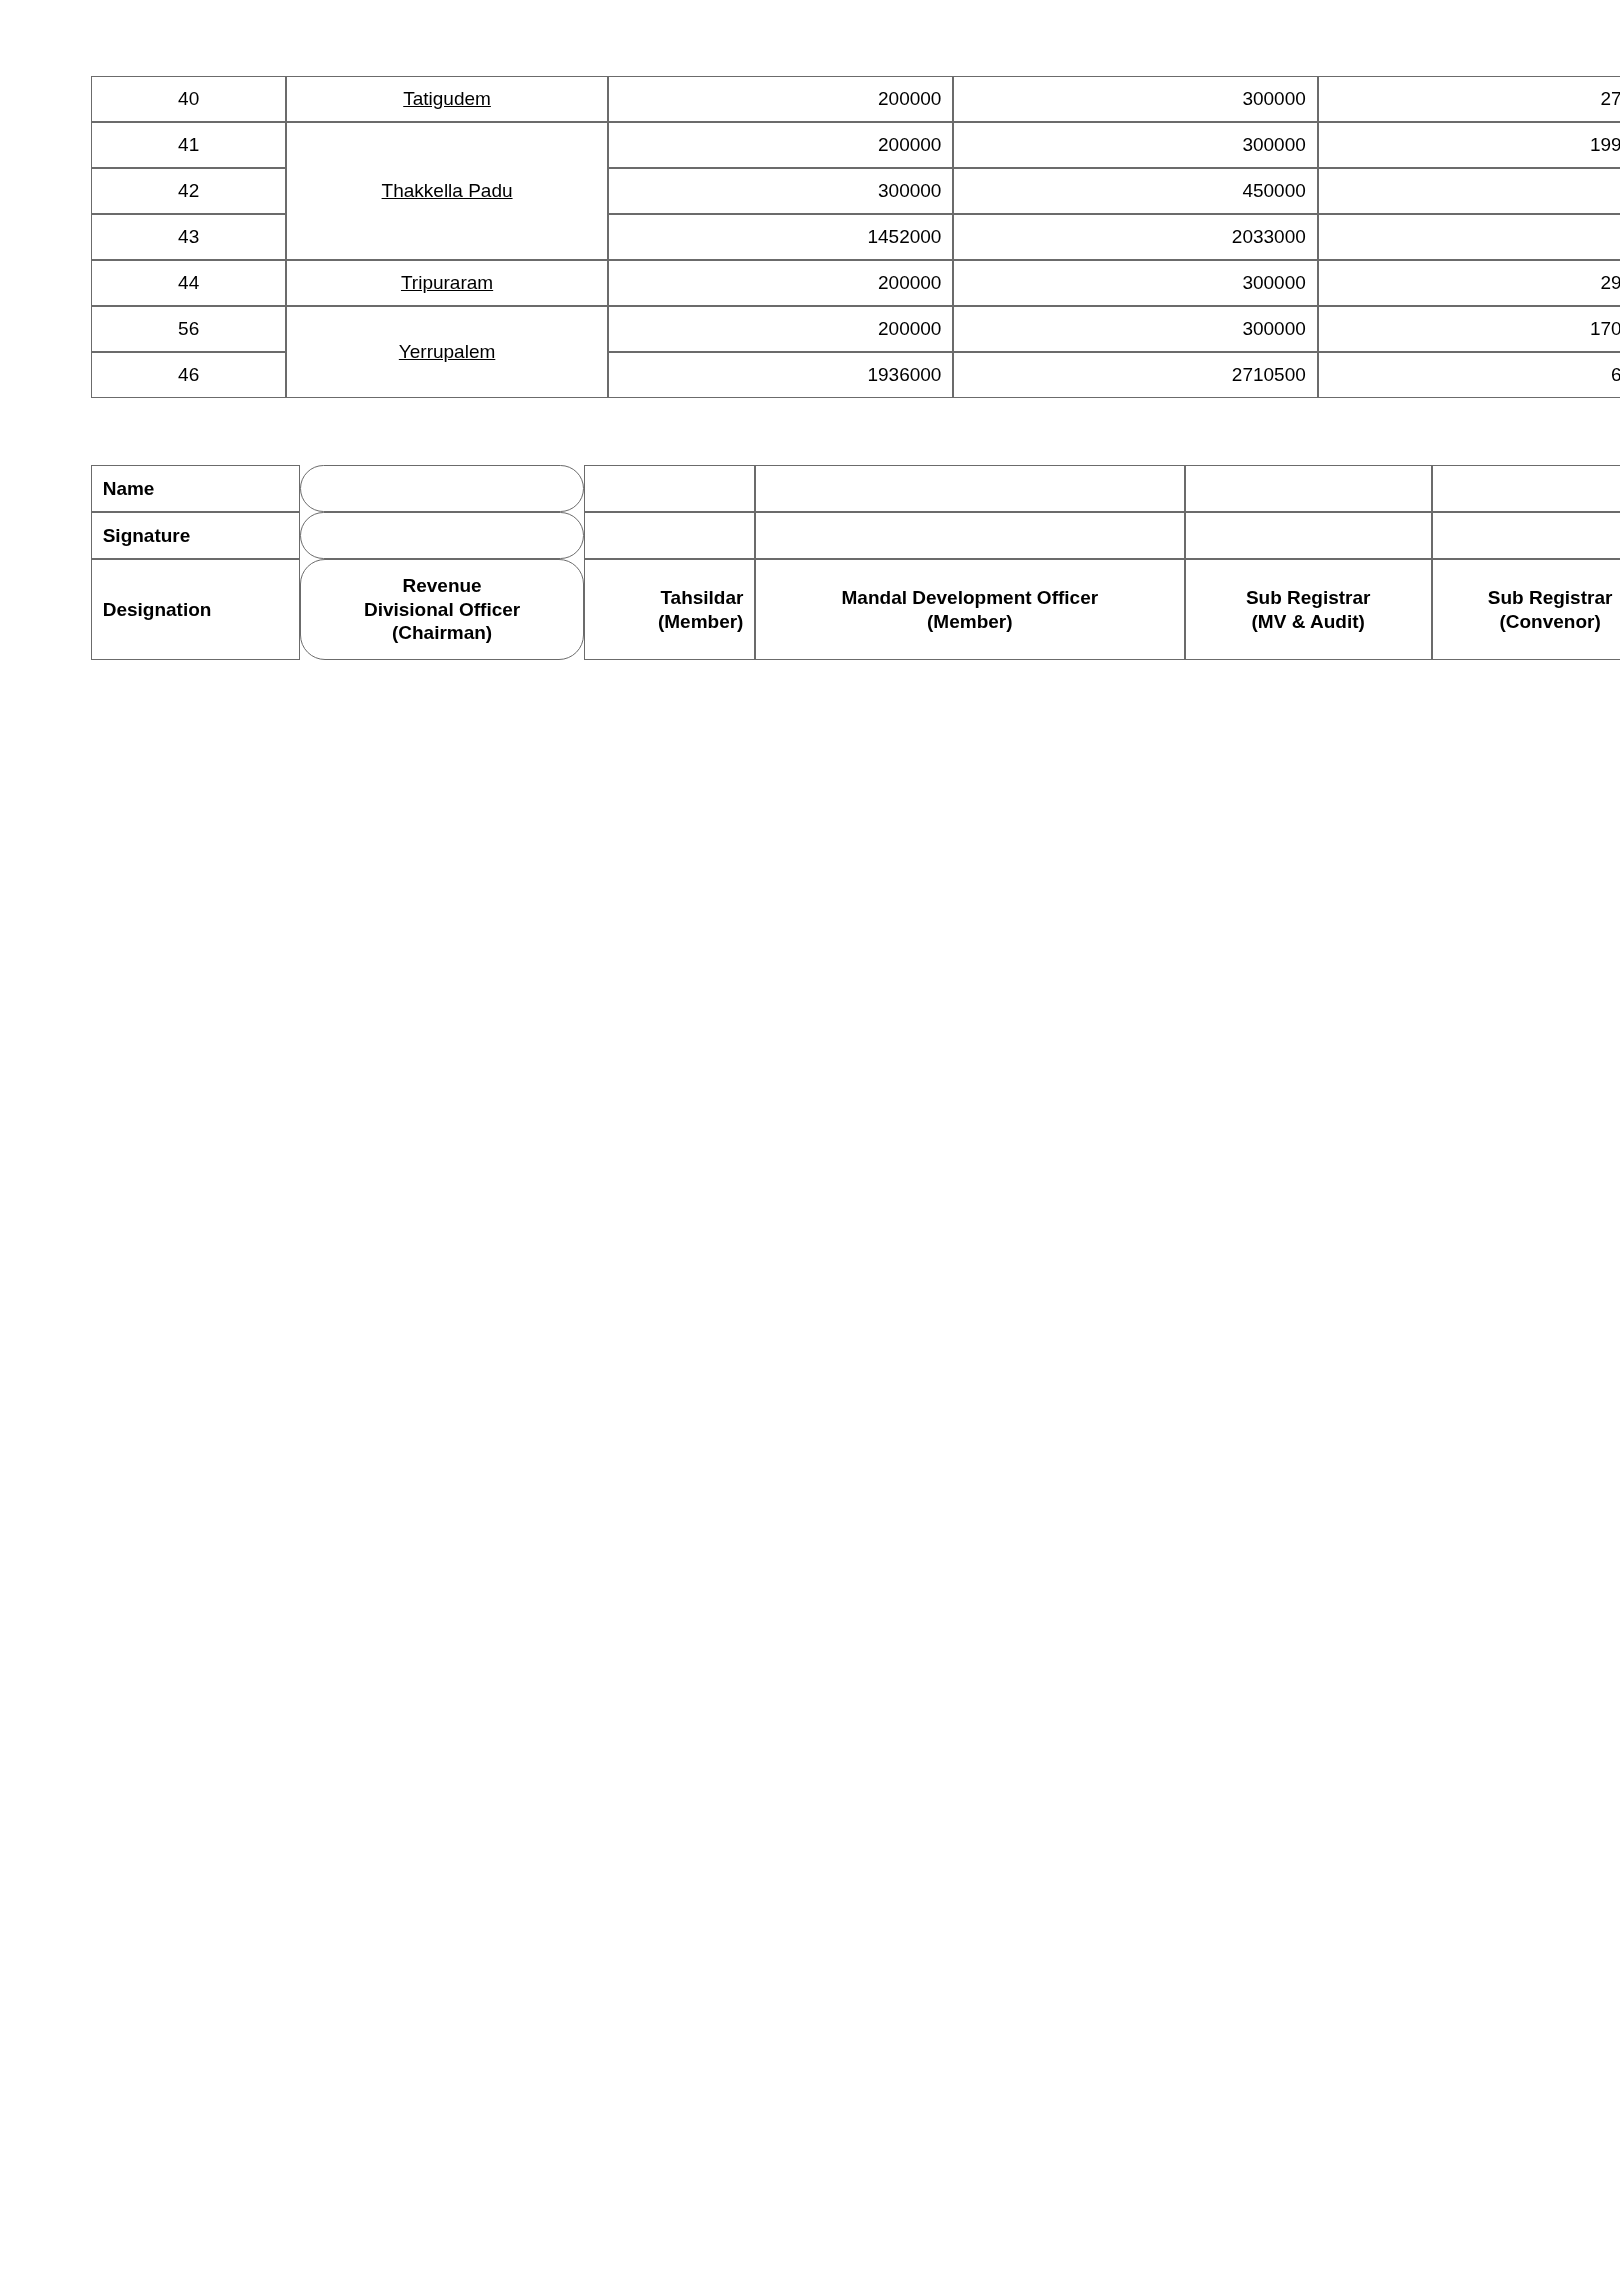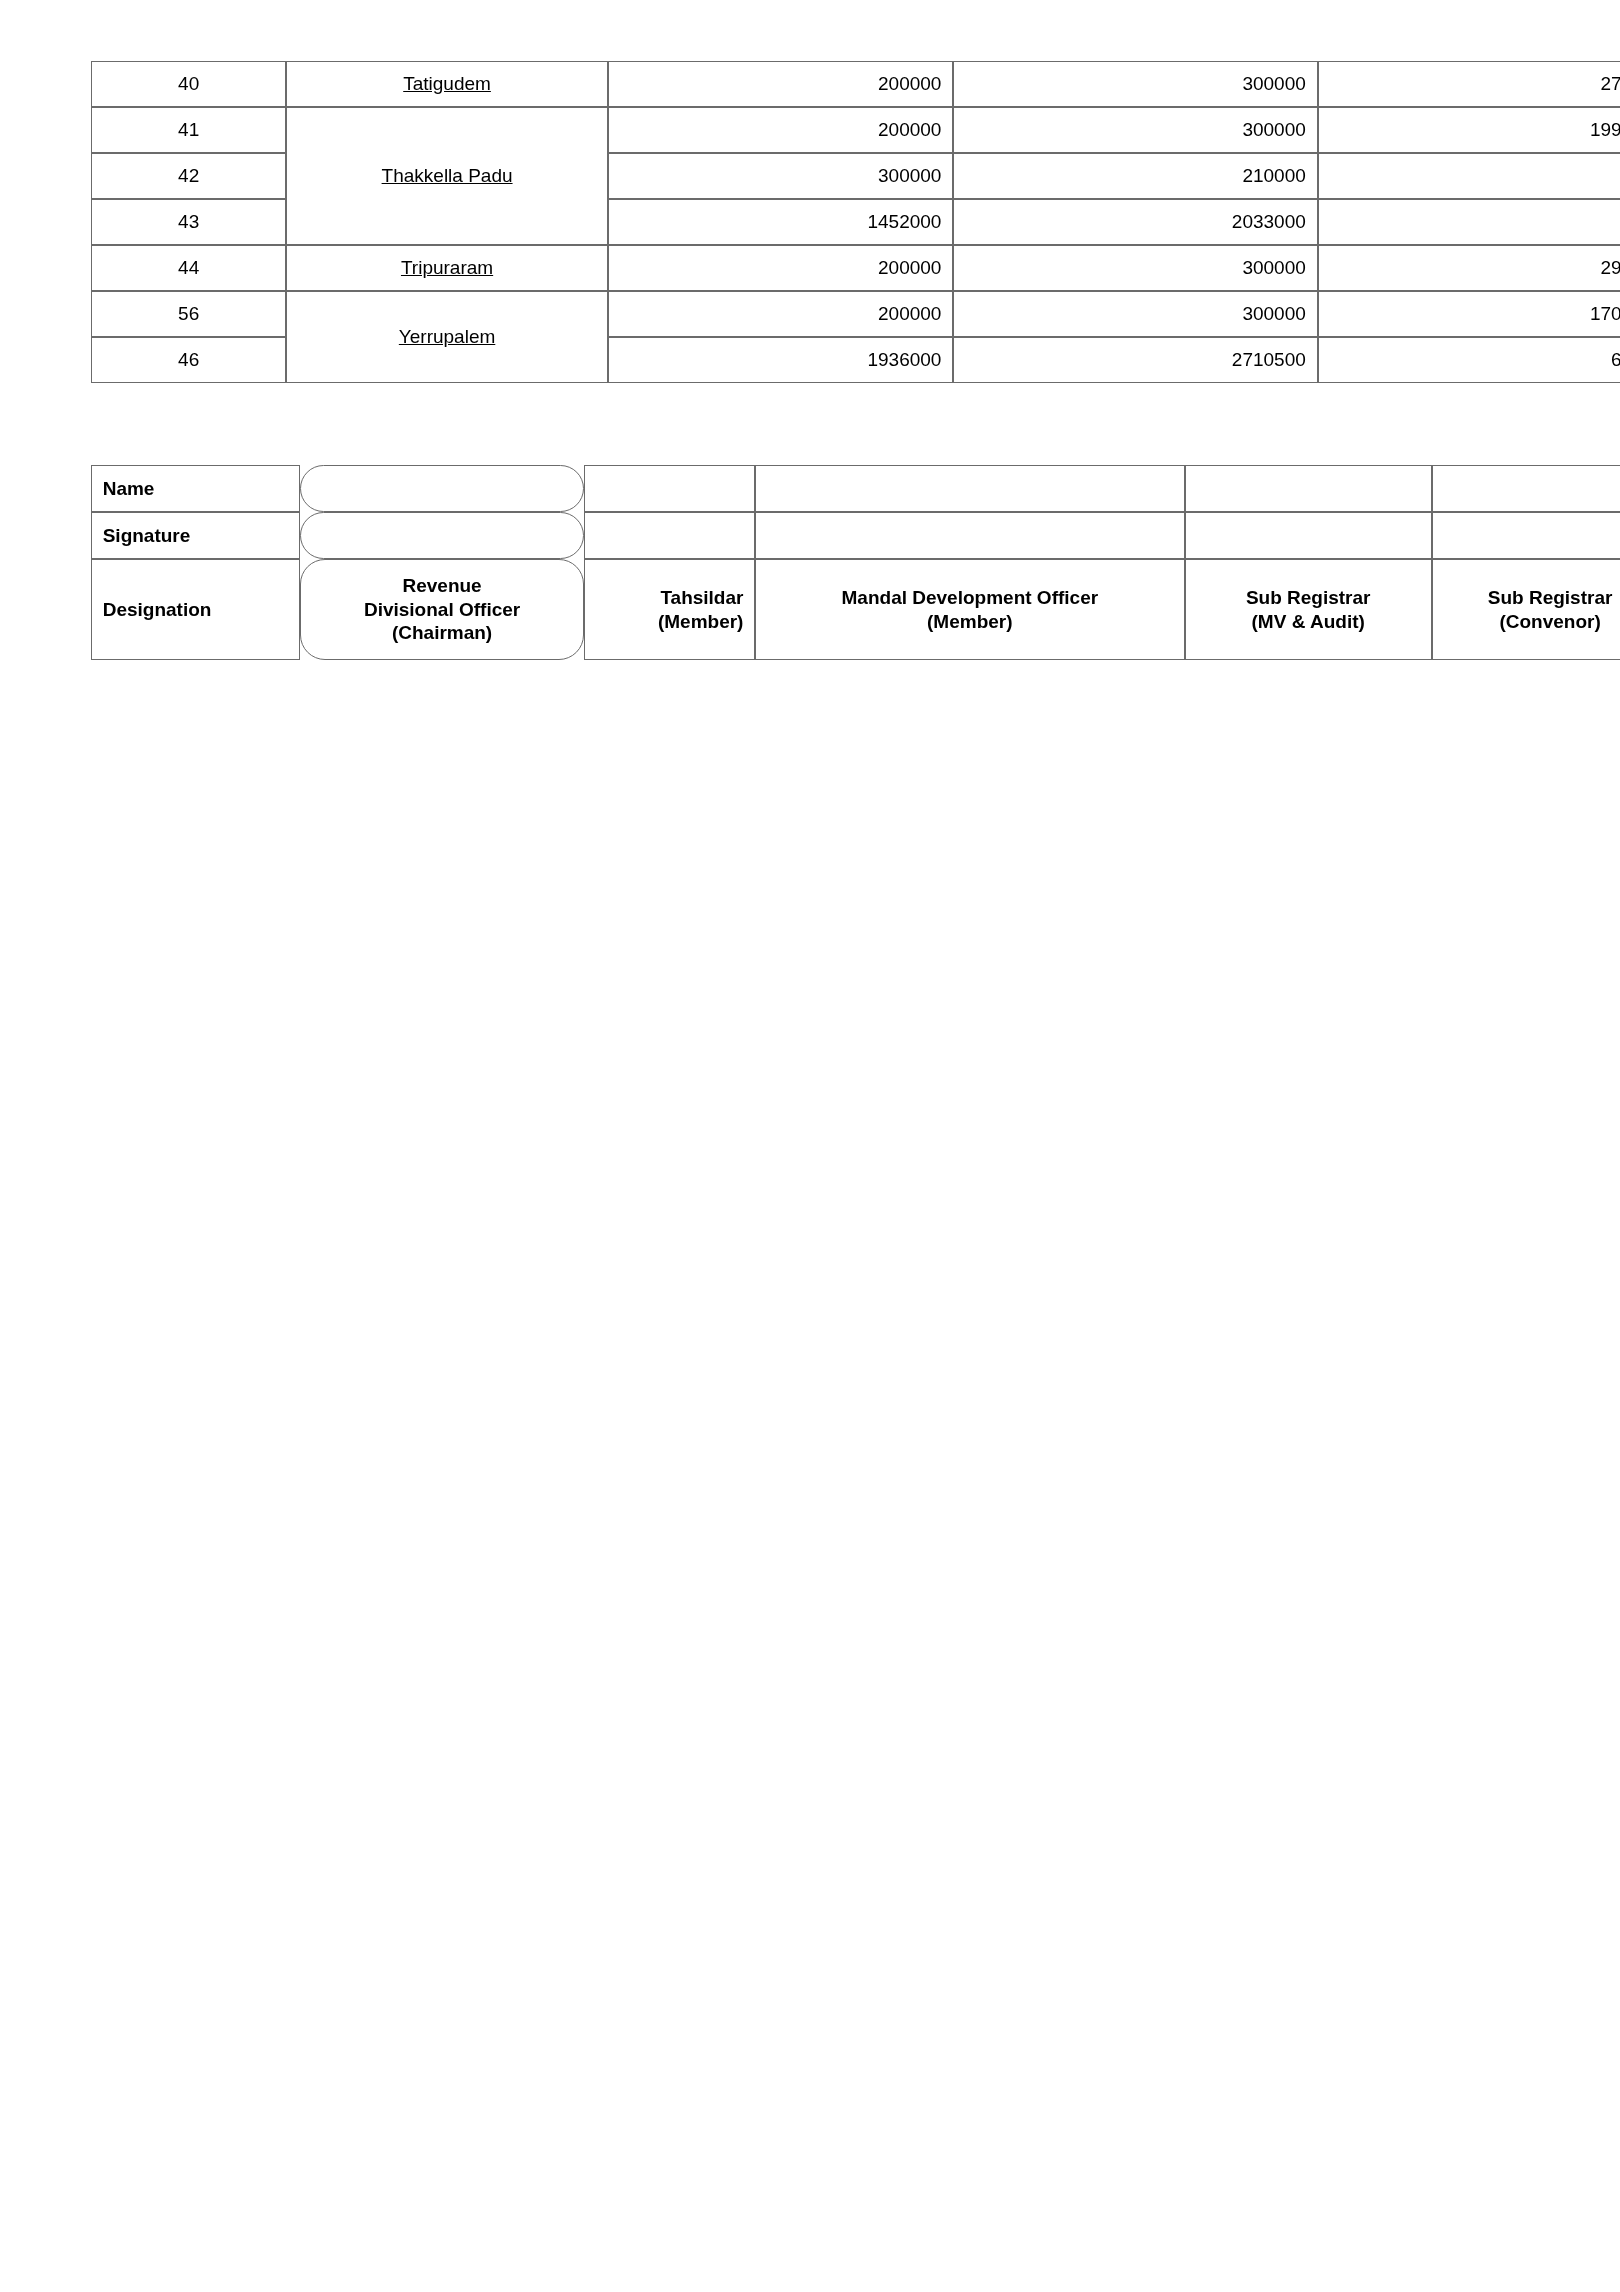--- a/index.html
+++ b/index.html
@@ -22,21 +22,21 @@
     top: 0;
     width: 1620px;
     height: 2293px;
     background: #ffffff;
   }
 
   
   .data-table-wrap {
     position: absolute;
     left: 91px;
-    top: 61px;
+    top: 76px;
     width: 1437px;
   }
 
   table.doc-table {
     border-collapse: separate;
     border-spacing: 0;
     table-layout: fixed;
     width: 100%;
     background: #ffffff;
   }
@@ -111,21 +111,21 @@
         <tr>
           <td class="c-sno">41</td>
           <td class="c-name" rowspan="3">Thakkella Padu</td>
           <td class="c-val1">200000</td>
           <td class="c-val2">300000</td>
           <td class="c-val3">1991</td>
         </tr>
         <tr>
           <td class="c-sno">42</td>
           <td class="c-val1">300000</td>
-          <td class="c-val2">210000</td>
+          <td class="c-val2">450000</td>
           <td class="c-val3">4</td>
         </tr>
         <tr>
           <td class="c-sno">43</td>
           <td class="c-val1">1452000</td>
           <td class="c-val2">2033000</td>
           <td class="c-val3">9</td>
         </tr>
         <tr>
           <td class="c-sno">44</td>

